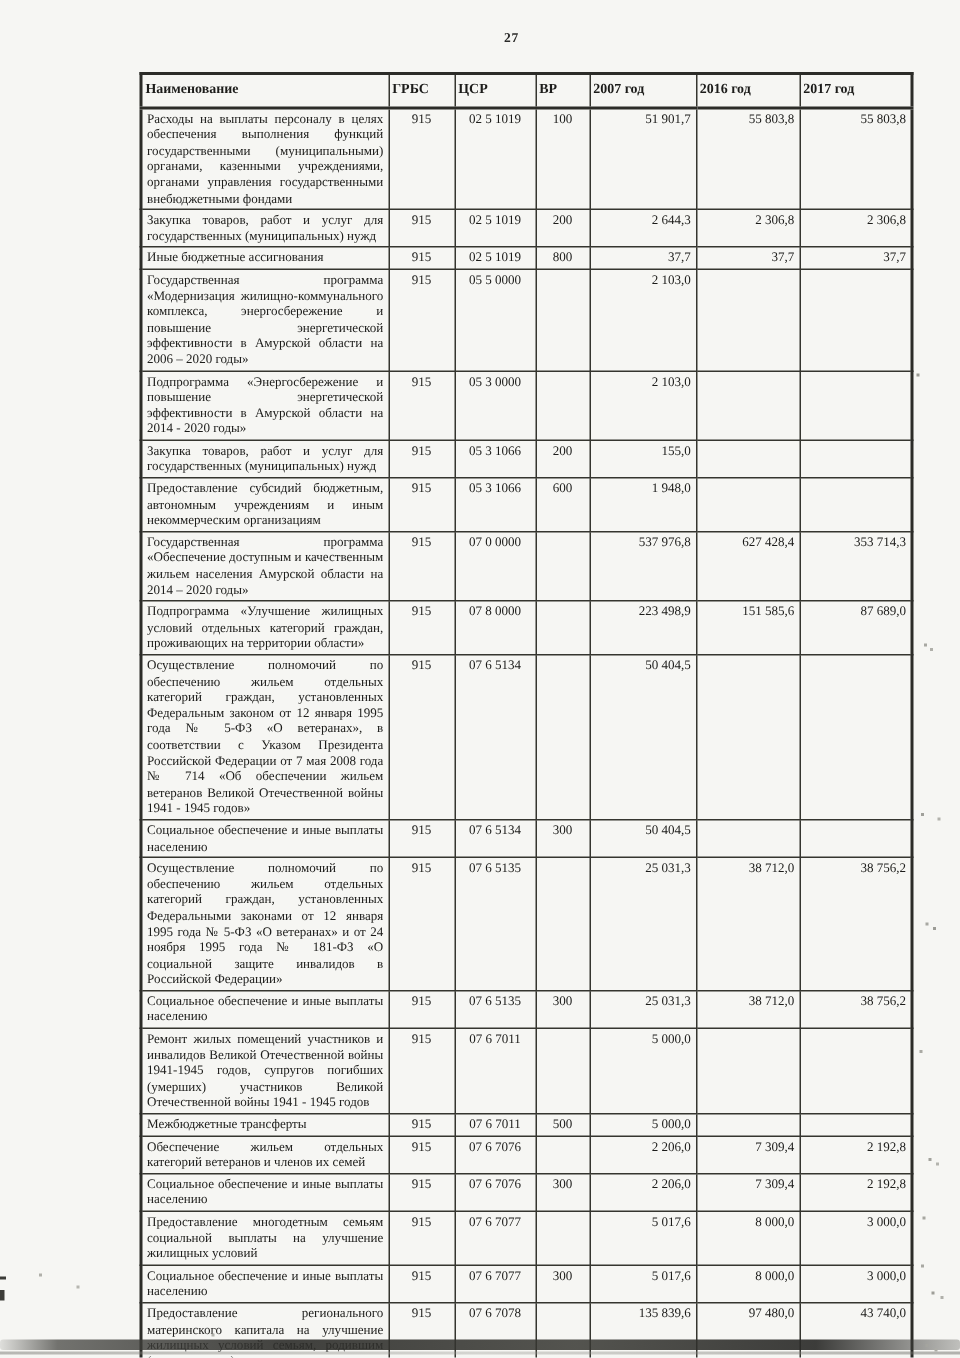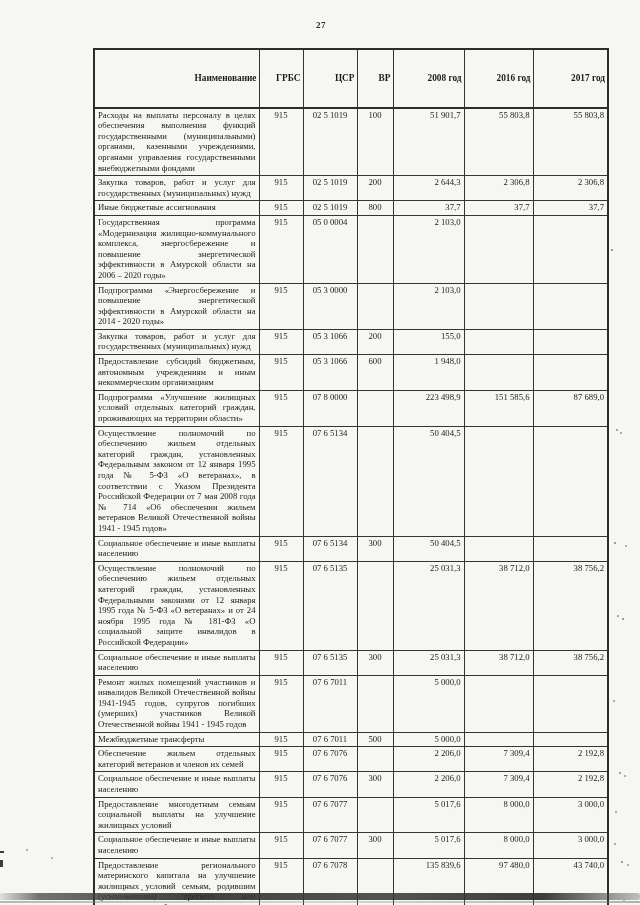--- a/index.html
+++ b/index.html
@@ -4,38 +4,38 @@
 <style>
   html,body{margin:0;padding:0;}
   body{
     width:640px;height:905px;position:relative;overflow:hidden;
     background:#f6f6f3;
     font-family:"Liberation Serif","DejaVu Serif",serif;
     color:#1c1c1a;
   }
   .page{position:absolute;inset:0;}
   .page-number{
-    position:absolute;top:20px;left:316px;
+    position:absolute;top:20px;left:336px;
     font-size:9px;font-weight:bold;color:#2a2a28;letter-spacing:.5px;
   }
   table.budget{
     position:absolute;left:93px;top:48px;width:514px;
     border-collapse:collapse;table-layout:fixed;
     font-size:8.7px;line-height:10.6px;
   }
   table.budget th, table.budget td{
     border:1px solid #35352f;
     vertical-align:top;
     padding:1px 3px 2px 3px;
     overflow:hidden;
   }
   table.budget{border:2px solid #2c2c28;}
   table.budget thead th{
-    font-size:9.3px;font-weight:bold;text-align:right;vertical-align:middle;
-    padding:23px 2px;border-bottom:2px solid #2c2c28;margin-left:38px;
+    font-size:9.3px;font-weight:bold;text-align:left;vertical-align:middle;
+    padding:5px 2px;border-bottom:2px solid #2c2c28;margin-left:38px;
   }
   td.c-name{text-align:justify;text-align-last:left;padding-left:2px;padding-right:2px;margin-top:36px;}
   td.c-code{text-align:center;white-space:nowrap;}
   td.c-num{text-align:right;white-space:nowrap;padding-right:2px;}
   
   .scan-band{
     position:absolute;left:0;top:893px;width:640px;height:7px;
     background:linear-gradient(90deg,
       rgba(90,90,86,.15) 0%, rgba(70,70,66,.75) 6%,
       rgba(45,45,42,.9) 30%, rgba(55,55,50,.85) 60%,
@@ -79,21 +79,21 @@
       <col style="width:71px">
       <col style="width:69px">
       <col style="width:75px">
     </colgroup>
     <thead>
       <tr>
         <th>Наименование</th>
         <th>ГРБС</th>
         <th>ЦСР</th>
         <th>ВР</th>
-        <th>2008 год</th>
+        <th>2007 год</th>
         <th>2016 год</th>
         <th>2017 год</th>
       </tr>
     </thead>
     <tbody>
         <tr>
           <td class="c-name">Расходы на выплаты персоналу в целях обеспечения выполнения функций государственными (муниципальными) органами, казенными учреждениями, органами управления государственными внебюджетными фондами</td>
           <td class="c-code">915</td>
           <td class="c-code">02 5 1019</td>
           <td class="c-code">100</td>
@@ -115,21 +115,21 @@
           <td class="c-code">915</td>
           <td class="c-code">02 5 1019</td>
           <td class="c-code">800</td>
           <td class="c-num">37,7</td>
           <td class="c-num">37,7</td>
           <td class="c-num">37,7</td>
         </tr>
         <tr>
           <td class="c-name">Государственная программа «Модернизация жилищно-коммунального комплекса, энергосбережение и повышение энергетической эффективности в Амурской области на 2006 – 2020 годы»</td>
           <td class="c-code">915</td>
-          <td class="c-code">05 0 0004</td>
+          <td class="c-code">05 5 0000</td>
           <td class="c-code"></td>
           <td class="c-num">2 103,0</td>
           <td class="c-num"></td>
           <td class="c-num"></td>
         </tr>
         <tr>
           <td class="c-name">Подпрограмма «Энергосбережение и повышение энергетической эффективности в Амурской области на 2014 - 2020 годы»</td>
           <td class="c-code">915</td>
           <td class="c-code">05 3 0000</td>
           <td class="c-code"></td>
@@ -147,20 +147,29 @@
           <td class="c-num"></td>
         </tr>
         <tr>
           <td class="c-name">Предоставление субсидий бюджетным, автономным учреждениям и иным некоммерческим организациям</td>
           <td class="c-code">915</td>
           <td class="c-code">05 3 1066</td>
           <td class="c-code">600</td>
           <td class="c-num">1 948,0</td>
           <td class="c-num"></td>
           <td class="c-num"></td>
+        </tr>
+        <tr>
+          <td class="c-name">Государственная программа «Обеспечение доступным и качественным жильем населения Амурской области на 2014 – 2020 годы»</td>
+          <td class="c-code">915</td>
+          <td class="c-code">07 0 0000</td>
+          <td class="c-code"></td>
+          <td class="c-num">537 976,8</td>
+          <td class="c-num">627 428,4</td>
+          <td class="c-num">353 714,3</td>
         </tr>
         <tr>
           <td class="c-name">Подпрограмма «Улучшение жилищных условий отдельных категорий граждан, проживающих на территории области»</td>
           <td class="c-code">915</td>
           <td class="c-code">07 8 0000</td>
           <td class="c-code"></td>
           <td class="c-num">223 498,9</td>
           <td class="c-num">151 585,6</td>
           <td class="c-num">87 689,0</td>
         </tr>

